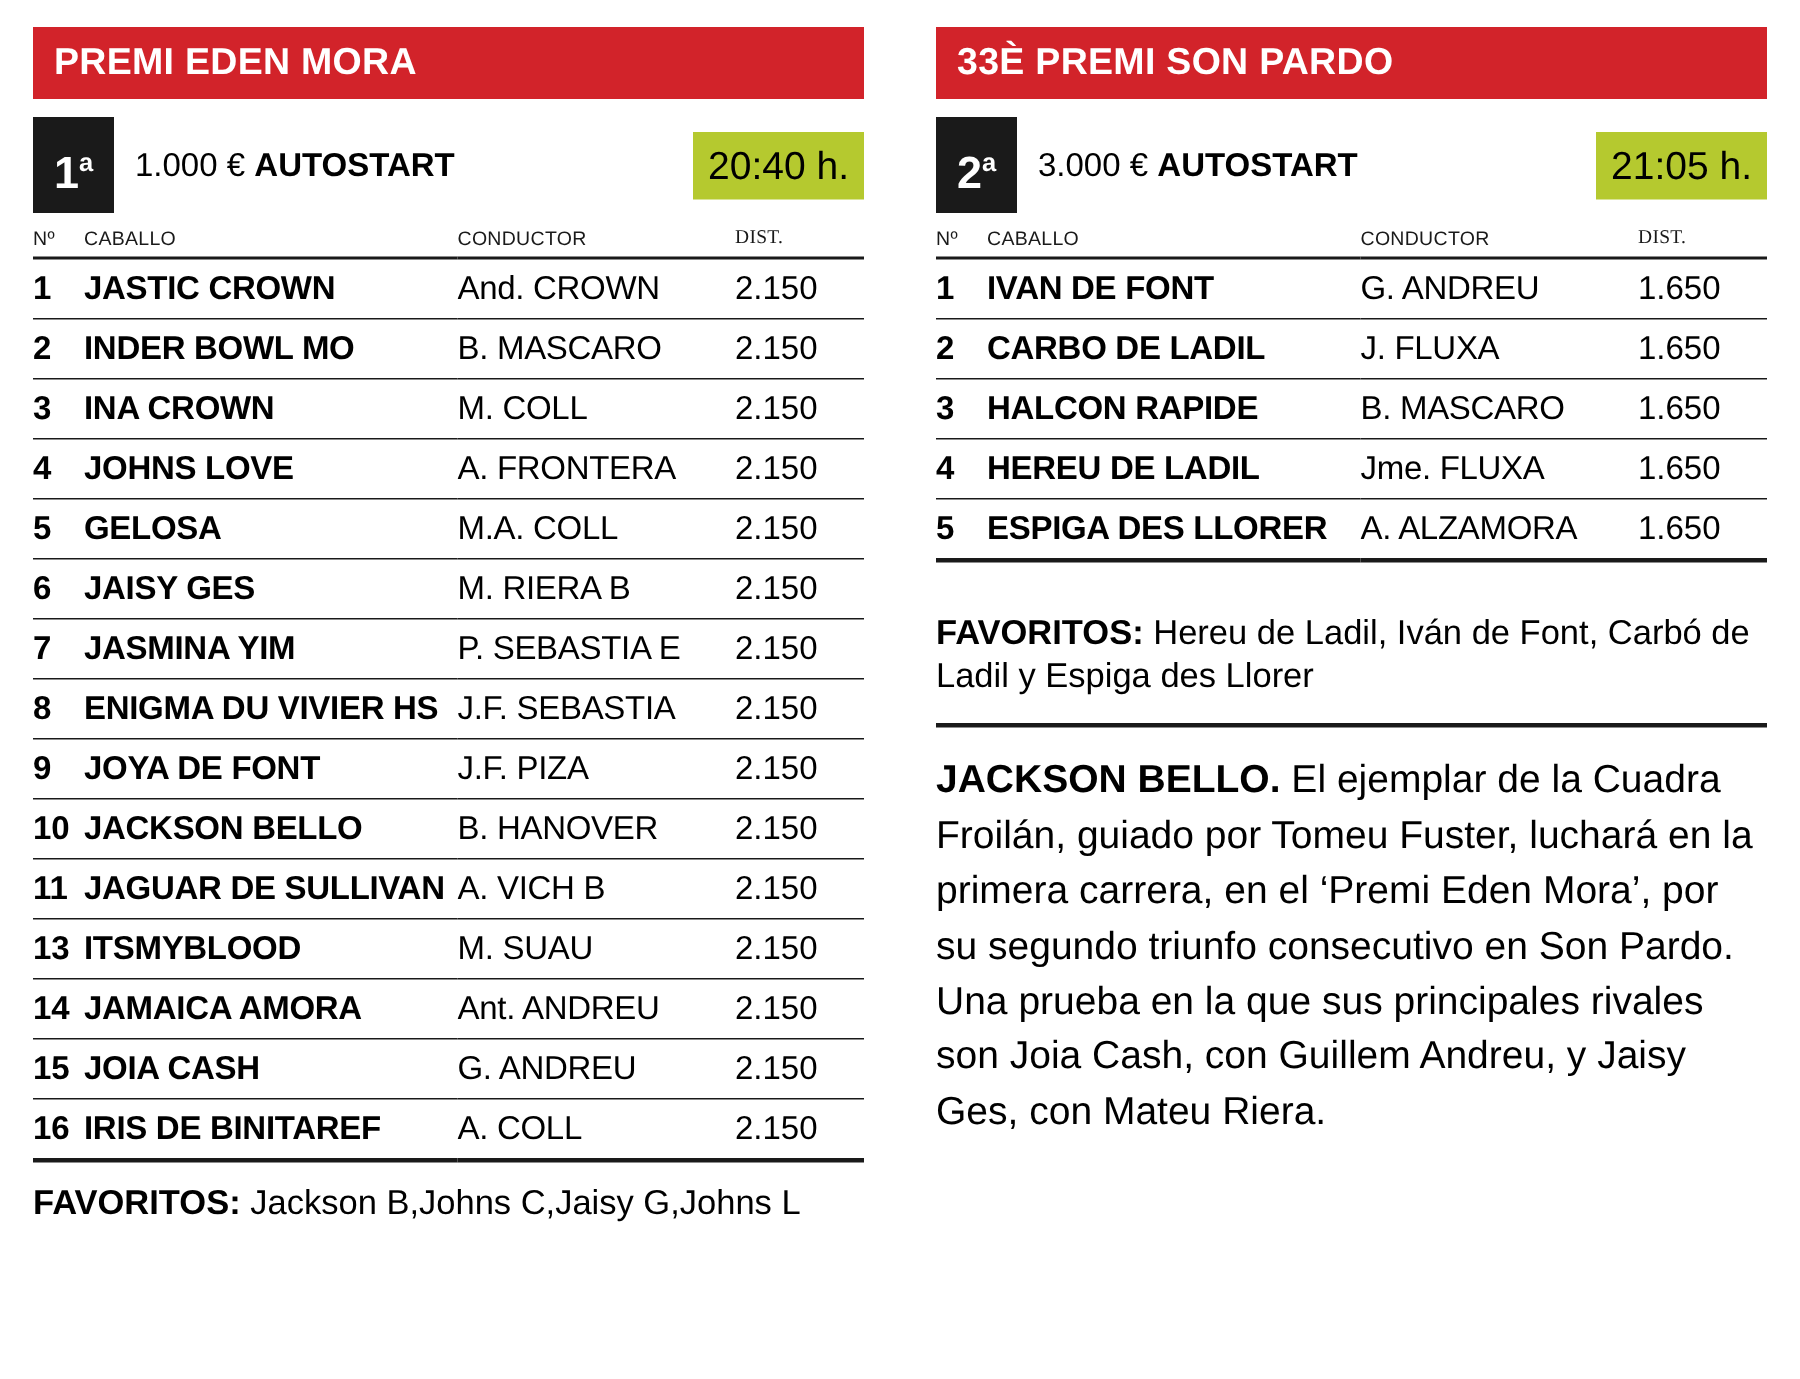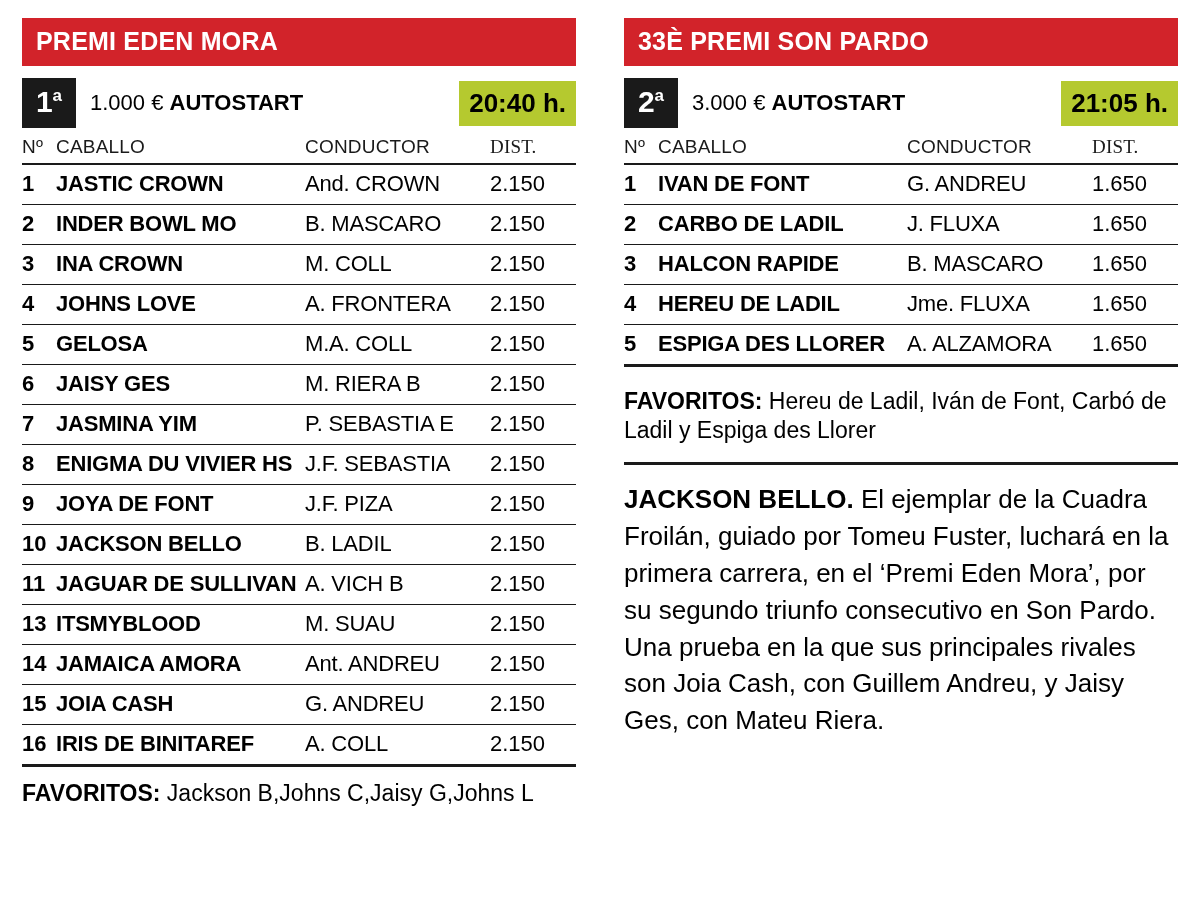--- a/index.html
+++ b/index.html
@@ -49,21 +49,21 @@
     align-items: center;
     margin-top: 12px;
     padding-bottom: 6px;
   }
   .race-num {
     background: #1a1a1a;
     color: #ffffff;
     font-weight: bold;
     font-size: 30px;
     line-height: 1;
-    padding: 9px 12px 11px 12px;
+    padding: 23px 12px 11px 12px;
     min-width: 30px;
     text-align: center;
   }
   .race-num sup {
     font-size: 17px;
     vertical-align: super;
     line-height: 0;
   }
   .race-prize {
     font-size: 22px;
@@ -71,36 +71,36 @@
     white-space: nowrap;
     line-height: 1;
   }
   .race-prize .auto {
     font-weight: bold;
   }
   .race-time {
     margin-left: auto;
     background: #b5c92f;
     color: #000000;
-    font-weight: bold;
+    font-weight: normal;
     font-size: 26px;
     line-height: 1;
     padding: 9px 10px 10px 10px;
     white-space: nowrap;
   }
 
   
   table.runners {
     width: 100%;
     border-collapse: collapse;
     table-layout: fixed;
   }
   table.runners th {
     font-weight: normal;
-    font-size: 19px;
+    font-size: 13px;
     text-align: left;
     padding: 2px 0 5px 0;
     color: #1a1a1a;
     letter-spacing: 0.2px;
     border-bottom: 2px solid #1a1a1a;
     text-transform: uppercase;
   }
   table.runners th.num-col { width: 34px; }
   table.runners th.driver-col { width: 185px; }
   table.runners th.dist-col { width: 86px; text-align: left; font-family: Liberation Serif, serif; }
@@ -140,21 +140,21 @@
     line-height: 1.28;
     padding-top: 12px;
   }
   .favorites b {
     font-weight: bold;
     text-transform: uppercase;
   }
 
   
   .fav-block-right {
-    padding-top: 20px;
+    padding-top: 32px;
     padding-bottom: 16px;
     border-bottom: 3px solid #1a1a1a;
   }
   .article {
     padding-top: 16px;
     font-size: 26px;
     line-height: 1.42;
   }
   .article .lead {
     font-weight: bold;
@@ -241,21 +241,21 @@
         </tr>
         <tr>
           <td class="cell-num">9</td>
           <td class="cell-horse">JOYA DE FONT</td>
           <td class="cell-driver">J.F. PIZA</td>
           <td class="cell-dist">2.150</td>
         </tr>
         <tr>
           <td class="cell-num">10</td>
           <td class="cell-horse">JACKSON BELLO</td>
-          <td class="cell-driver">B. LADIL</td>
+          <td class="cell-driver">B. HANOVER</td>
           <td class="cell-dist">2.150</td>
         </tr>
         <tr>
           <td class="cell-num">11</td>
           <td class="cell-horse">JAGUAR DE SULLIVAN</td>
           <td class="cell-driver">A. VICH B</td>
           <td class="cell-dist">2.150</td>
         </tr>
         <tr>
           <td class="cell-num">13</td>

